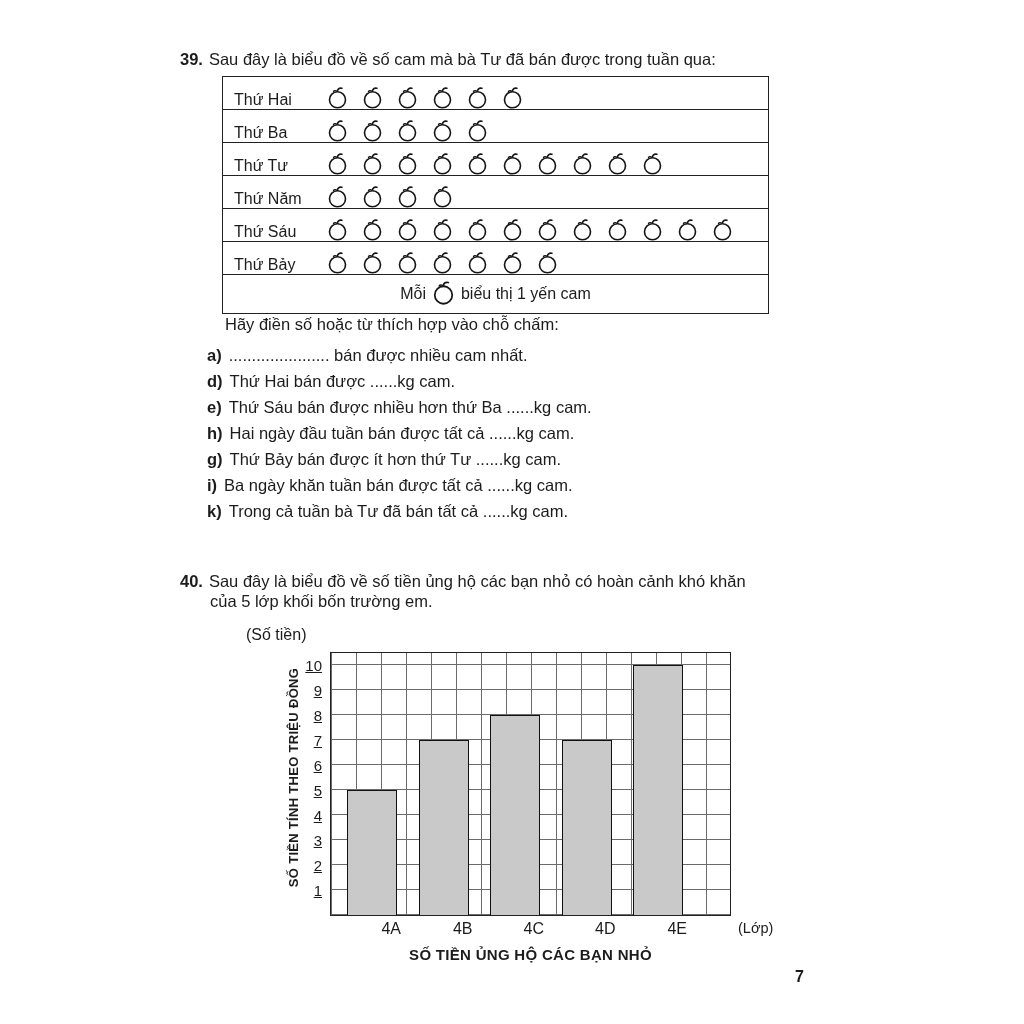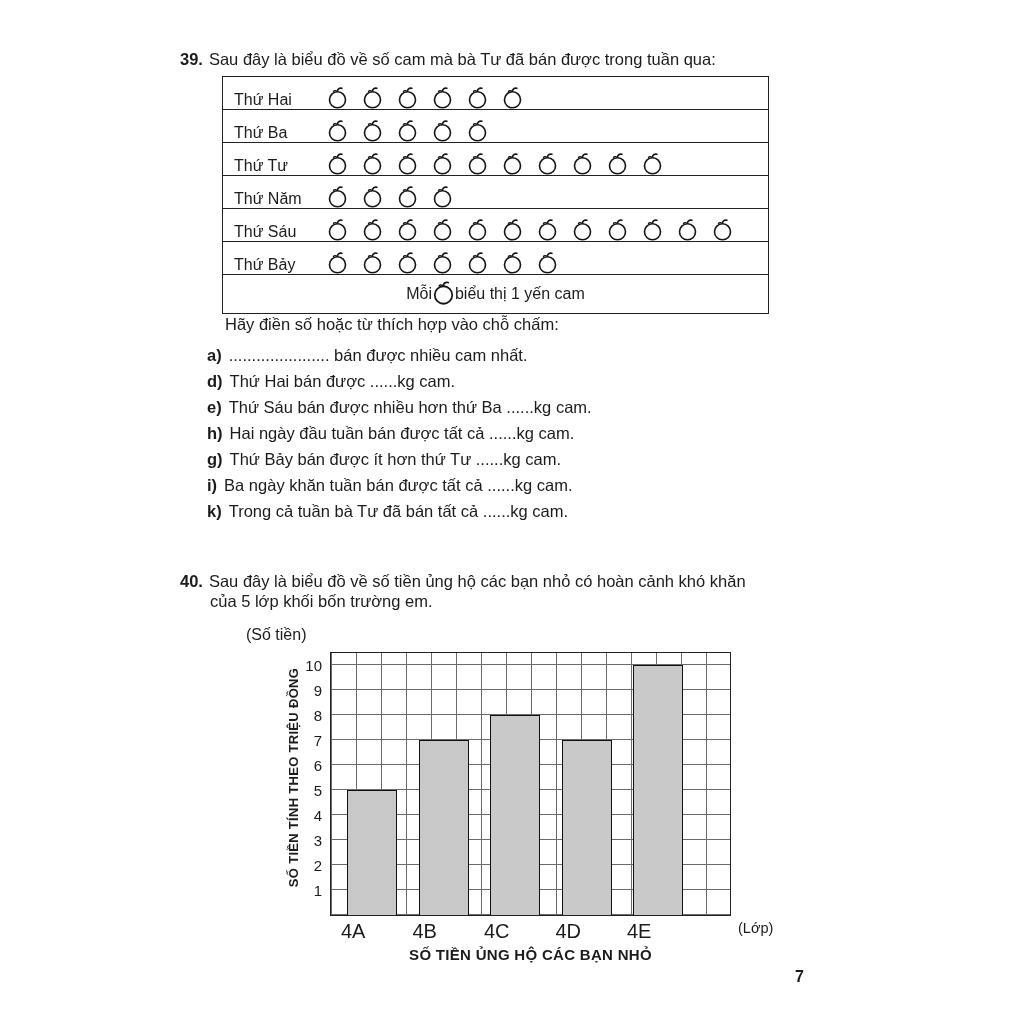--- a/index.html
+++ b/index.html
@@ -32,21 +32,21 @@
     border-bottom:1.2px solid #222;
   }
   .day-label {
     width:104px; padding-left:11px;
     font-size:16px; flex:0 0 auto;
   }
   .icons { display:flex; align-items:center; gap:14px; flex:1; }
   .orange-icon { display:inline-block; }
   .legend-row {
     height:38px; display:flex; align-items:center; justify-content:center;
-    font-size:16px;
+    gap:6px; font-size:16px;
   }
 
   
   #instruction { position:absolute; left:225px; top:315px; font-size:16.5px; }
   #fill-items { position:absolute; left:207px; top:342px; font-size:16.5px; }
   .fill-item { line-height:26px; white-space:nowrap; }
   .fill-item .lbl { font-weight:bold; margin-right:7px; }
 
   
   .chart-wrap { position:absolute; left:0; top:0; width:1024px; height:1024px; pointer-events:none; }
@@ -65,25 +65,25 @@
       linear-gradient(to top, #6b6b6b 1px, transparent 1px);
     background-size:25px 25px;
     background-position:left bottom;
   }
   .bar {
     position:absolute; bottom:0; width:50px;
     background:#c9c9c9; border:1.6px solid #111; border-bottom:none;
   }
   .ytick {
     position:absolute; width:26px; text-align:right;
-    font-size:15px; line-height:16px;
+    font-size:15px; line-height:16px;text-decoration:underline;
   }
   #yticks { position:absolute; left:296px; top:652px; width:26px; height:264px; }
   #xlabels { position:absolute; left:330px; top:920px; width:401px; height:20px; }
-  .xtick { position:absolute; width:60px; text-align:left; font-size:20px; }
+  .xtick { position:absolute; width:60px; text-align:right; font-size:16px; }
   #x-unit-label { position:absolute; left:738px; top:920px; font-size:14.5px; }
   #chart-title {
     position:absolute; left:330px; top:946px; width:401px; text-align:center;
     font-size:15px; font-weight:bold; letter-spacing:0.3px;
   }
 
   
   #page-number { position:absolute; left:795px; top:968px; font-size:16px; font-weight:bold; }
 </style>
 </head>

